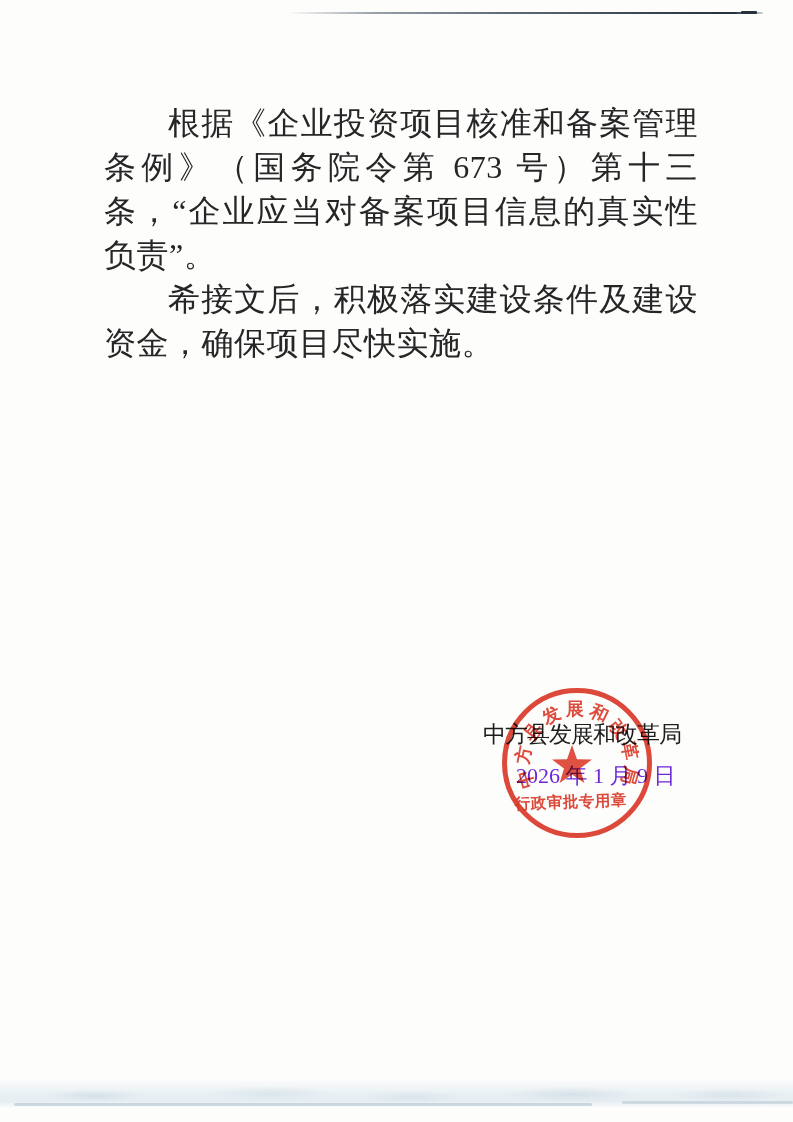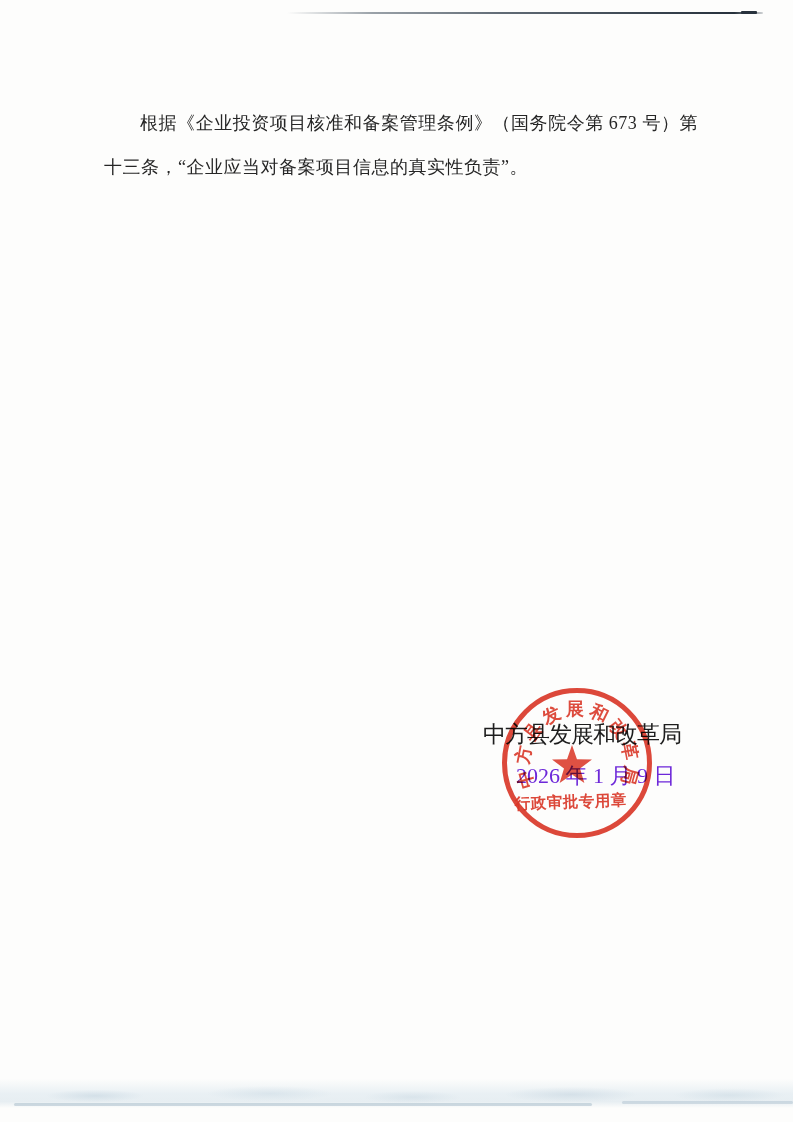--- a/index.html
+++ b/index.html
@@ -34,21 +34,21 @@
     width: 16px; height: 3px;
     background: #28323d;
     border-radius: 1px;
   }
 
   
   .body-text {
     position: absolute;
     left: 104px; top: 101px;
     width: 594px;
-    font-size: 18px;
+    font-size: 32px;
     line-height: 44px;
     color: #262626;
     text-align: justify;
     text-align-last: left;
     letter-spacing: 0.5px;
   }
   .body-text p { margin: 0; text-indent: 2em; }
 
   
   .sig-org {
@@ -139,20 +139,21 @@
 </style>
 </head>
 <body>
 
 <div class="page">
 
   <div class="scan-line-top"></div>
 
   <div class="body-text">
     <p>根据《企业投资项目核准和备案管理条例》（国务院令第 673 号）第十三条，“企业应当对备案项目信息的真实性负责”。</p>
+    <p>希接文后，积极落实建设条件及建设资金，确保项目尽快实施。</p>
   </div>
 
   <div class="sig-org">中方县发展和改革局</div>
   <div class="sig-date">2026 年 1 月 9 日</div>
 
   <svg class="seal" viewBox="-80 -80 160 160" xmlns="http://www.w3.org/2000/svg">
     <circle class="seal-ring" cx="0" cy="0" r="72.5"></circle>
     <path id="sealArcPath" d="M -45.1 16.4 A 48 48 0 1 1 45.1 16.4" fill="none"></path>
     <text class="seal-arc-text">
       <textPath href="#sealArcPath" startOffset="50%" text-anchor="middle">中方县发展和改革局</textPath>

